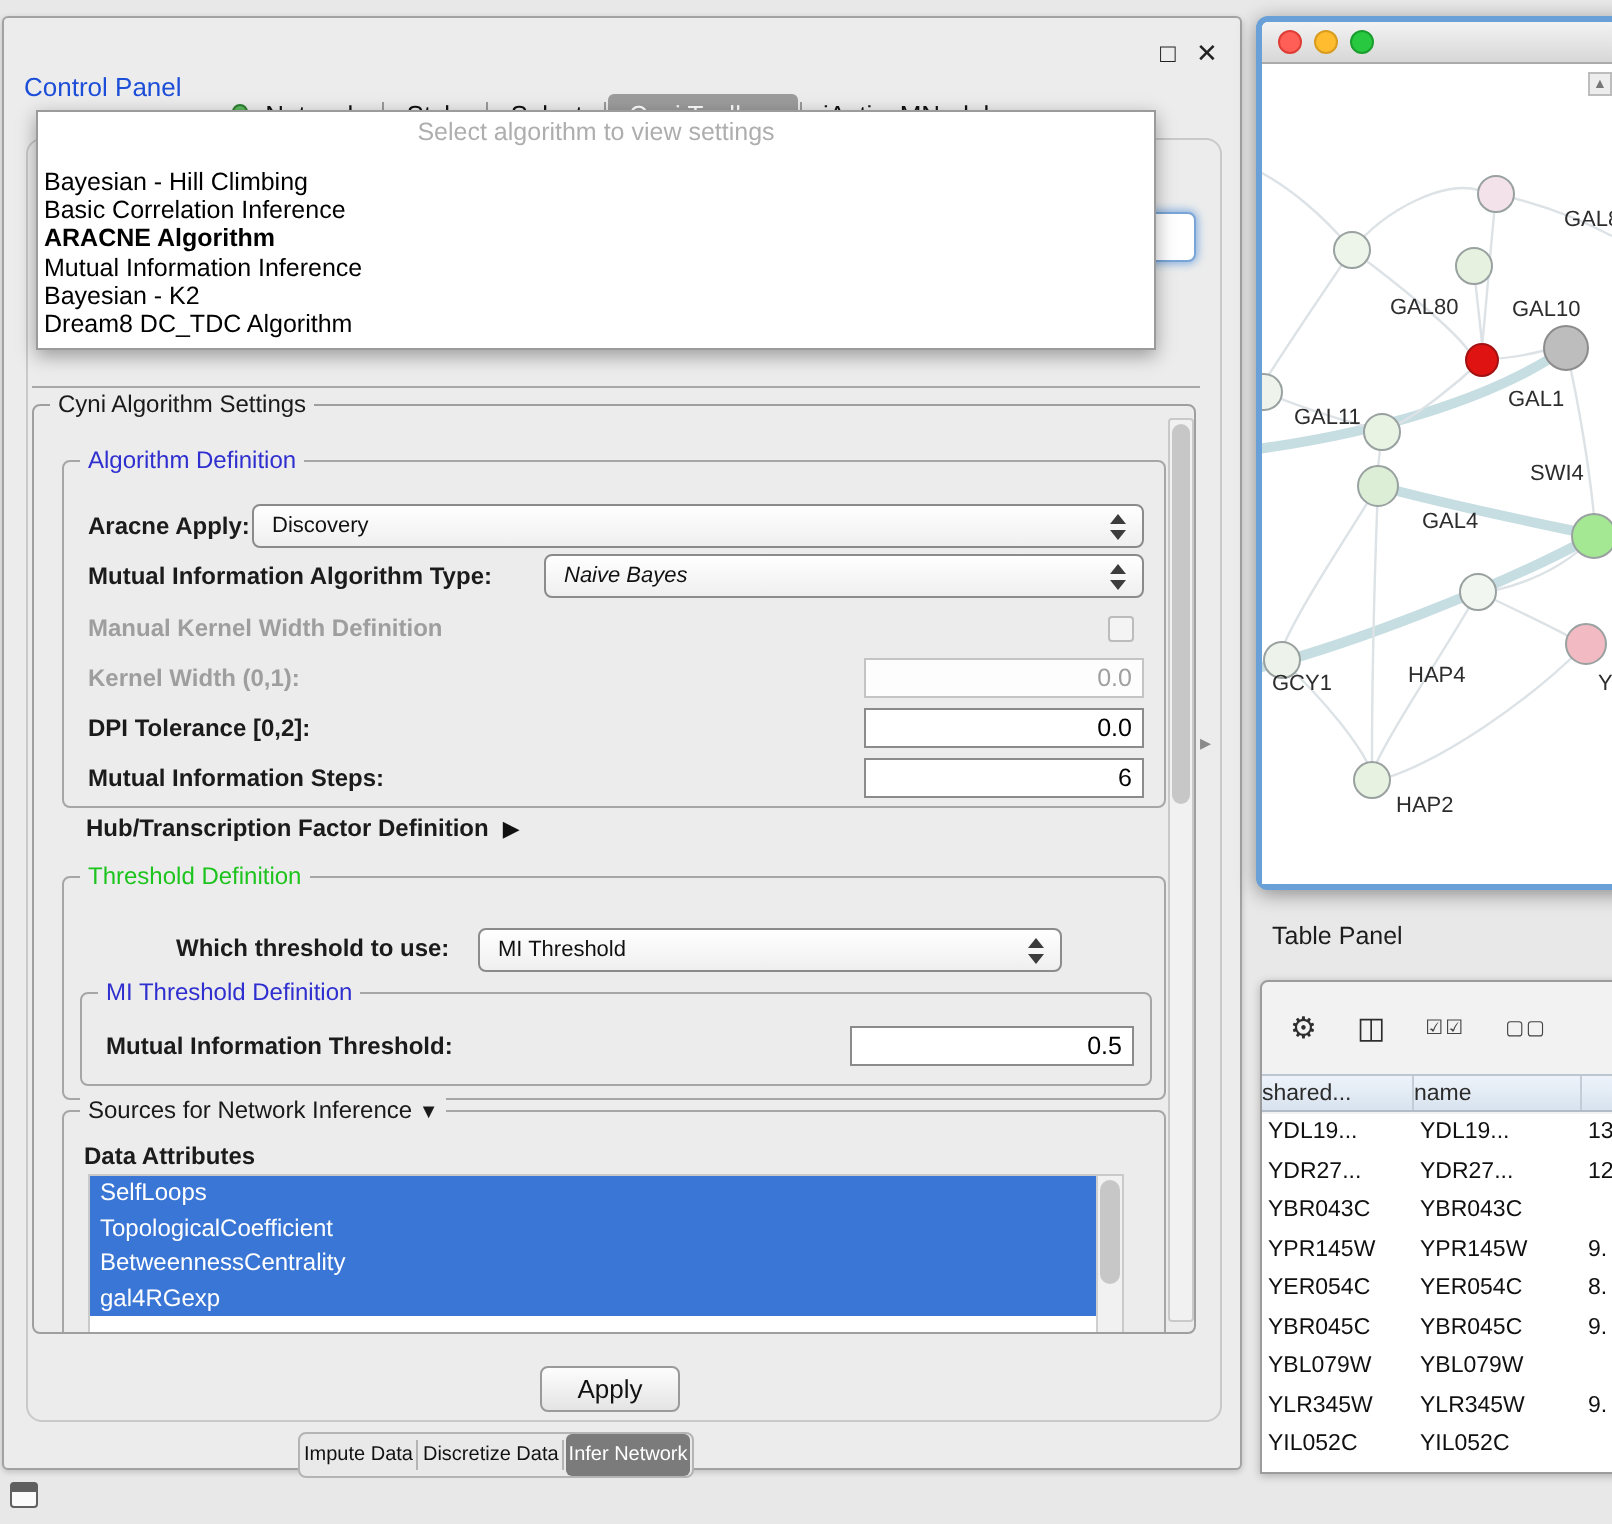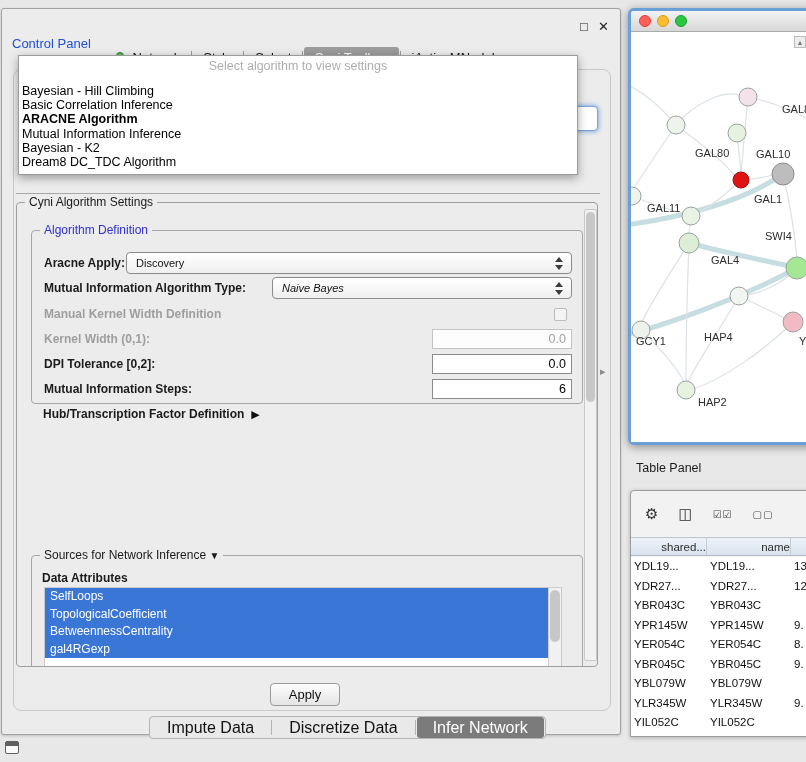--- a/index.html
+++ b/index.html
@@ -77,21 +77,21 @@
                padding-left:5px; white-space:nowrap; }
   .attr-scroll { position:absolute; right:0; top:0; bottom:0; width:13px; background:#f1f1f1; border-left:1px solid #cfcfcf; }
   .attr-scroll .v-thumb { top:2px; height:52px; }
 
   .apply { left:268px; top:674px; width:70px; height:23px; border:1px solid #9a9a9a; border-radius:4px;
            background:linear-gradient(#fdfdfd,#e4e4e4); font-size:13px; color:#111;
            font-family:"Liberation Sans","DejaVu Sans",sans-serif; }
 
   .bottom-tabs { left:147px; top:707px; height:23px; display:flex; align-items:center;
                  border:1px solid #b4b4b4; border-radius:4px; background:#e9e9e9; }
-  .btab { padding:0 16px; font-size:16px; line-height:21px; height:21px; color:#111; border-radius:3px;
+  .btab { padding:0 1px; font-size:10px; line-height:21px; height:21px; color:#111; border-radius:3px;
           margin:4px 1px; white-space:nowrap; }
   .btab.active { background:#7b7b7b; color:#fff; }
   .btab-sep { width:1px; height:15px; background:#b4b4b4; }
 
   
   .net-win { left:628px; top:8px; width:200px; height:437px; background:#fff; border:3px solid #69a0d8;
              border-radius:6px; box-shadow:0 2px 10px rgba(0,0,0,.4); }
   .net-titlebar { position:relative; height:21px; background:linear-gradient(#f3f3f3,#d7d7d7);
                   border-bottom:1px solid #ababab; border-radius:3px 3px 0 0; }
   .light { position:absolute; top:4px; width:12px; height:12px; border-radius:50%; }
@@ -104,21 +104,21 @@
 
   
   .tp-label { left:636px; top:461px; font-size:12.5px; color:#1c1c1c; }
   .tbl-win { left:630px; top:490px; width:200px; height:247px; background:#f2f2f2; border:1px solid #9c9c9c;
              border-radius:4px 0 0 0; box-shadow:0 1px 4px rgba(0,0,0,.25); overflow:hidden; }
   .tbl-toolbar { height:46px; display:flex; align-items:center; padding-left:14px; gap:20px; }
   .tbtn { font-size:15px; color:#2e2e2e; }
   .tbtn.small { font-size:10px; letter-spacing:1px; color:#444; }
   .tbl-header { display:flex; height:19px; background:linear-gradient(#eef3fa,#d8e3ef);
                 border-top:1px solid #bcc6d1; border-bottom:1px solid #b2bcc8; }
-  .hcell { font-size:11.5px; color:#2b2b2b; text-align:right; line-height:18px; border-right:1px solid #c3cdd7;
+  .hcell { font-size:11.5px; color:#2b2b2b; text-align:left; line-height:18px; border-right:1px solid #c3cdd7;
            overflow:hidden; white-space:nowrap; }
   .c0 { width:76px; } .c1 { width:84px; } .c2 { flex:1; }
   .tbl-body { position:absolute; left:0; right:0; top:66px; bottom:0; background:#fff; overflow:hidden; }
   .trow { display:flex; height:19.5px; }
   .tcell { font-size:11.5px; color:#101010; line-height:19.5px; padding-left:3px; overflow:hidden; white-space:nowrap; }
 
   .split-arrow { left:600px; top:365px; font-size:11px; color:#8a8a8a; }
   .mini-win { left:5px; top:741px; width:14px; height:13px; border:1px solid #5f5f5f; border-radius:2px; background:#fafafa; }
   .mini-win::before { content:""; position:absolute; left:0; right:0; top:0; height:4px; background:#5f5f5f; }
 </style>
@@ -189,20 +189,35 @@
 
           <span class="lbl" style="left:12px; top:151px;">Mutual Information Steps:</span>
           <input class="tfield" style="left: 400px; top: 148px; width: 140px;" readonly="" value="6">
         </div>
 
         <div class="hub-row">
           <span class="lbl" style="position:static;">Hub/Transcription Factor Definition</span>
           <span class="arrow">▶</span>
         </div>
 
+        <div class="group" style="left:14px; top:235px; width:552px; height:112px;">
+          <span class="gtitle green">Threshold Definition</span>
+
+          <span class="lbl" style="left:56px; top:28px;">Which threshold to use:</span>
+          <div class="combo" style="left:207px; top:25px; width:292px;">
+            <span>MI Threshold</span>
+            <span class="arrows"></span>
+          </div>
+
+          <div class="group" style="left:8px; top:57px; width:536px; height:47px;">
+            <span class="gtitle blue">MI Threshold Definition</span>
+            <span class="lbl" style="left:12px; top:19px;">Mutual Information Threshold:</span>
+            <input class="tfield" style="left: 384px; top: 16px; width: 142px;" readonly="" value="0.5">
+          </div>
+        </div>
 
         <div class="group" style="left:14px; top:352px; width:552px; height:130px;">
           <span class="gtitle">
             <span>Sources for Network Inference</span>
             <span style="font-size:10px;">▼</span>
           </span>
           <span class="attr-label" style="left:10px; top:15px;">Data Attributes</span>
           <div class="attr-list" style="left:12px; top:31px; width:518px; height:92px;">
             <div class="attr-item">SelfLoops</div>
               <div class="attr-item">TopologicalCoefficient</div>

